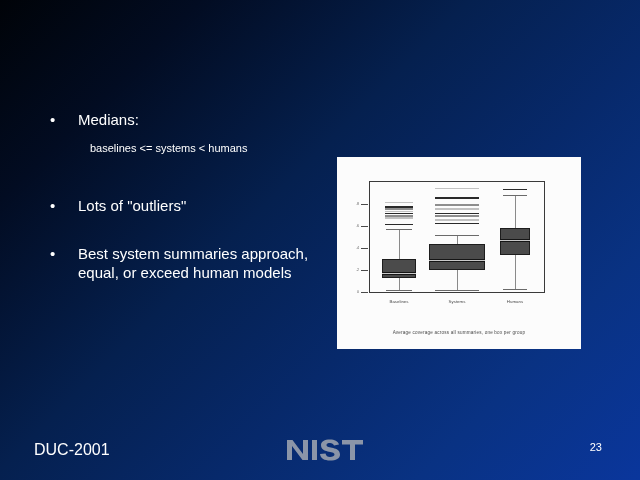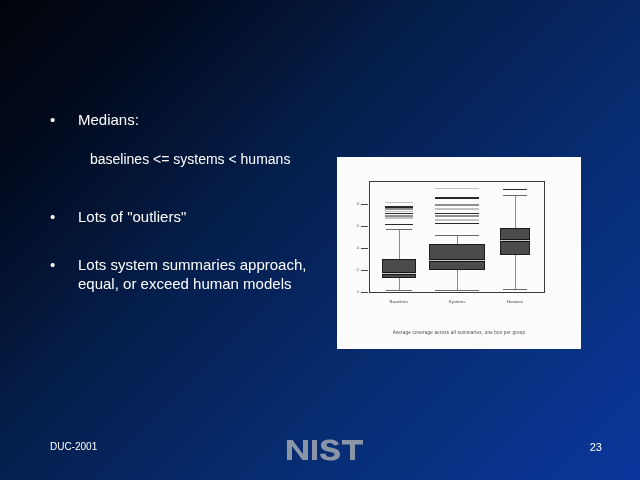--- a/index.html
+++ b/index.html
@@ -40,22 +40,22 @@
     width:300px;
     color:#ffffff;
   }
   .bullet-row { position:relative; padding-left:32px; }
   .bullet-dot {
     position:absolute; left:4px; top:0;
     font-size:15px; line-height:19px; color:#ffffff;
   }
   .bullet-text { font-size:15px; line-height:19px; color:#ffffff; }
   .sub-text {
-    font-size:14px; line-height:17px; color:#ffffff;
-    padding-left:44px; margin-top:22px;
+    font-size:11px; line-height:17px; color:#ffffff;
+    padding-left:44px; margin-top:11px;
   }
   .gap-a { height:39px; }
   .gap-b { height:29px; }
   
   #picture {
     position:absolute;
     left:337px; top:157px;
     width:244px; height:192px;
     background:#fcfcfc;
   }
@@ -107,22 +107,22 @@
   #caption {
     position:absolute;
     left:0; bottom:14px; width:244px;
     text-align:center;
     font-size:4.6px;
     color:#4a4a4a;
     letter-spacing:0.2px;
   }
   
   #footer-left {
-    position:absolute; left:50px; top:441px;
-    font-size:10px; color:#ffffff;
+    position:absolute; left:34px; top:441px;
+    font-size:16px; color:#ffffff;
   }
   #page-num {
     position:absolute; right:38px; top:441px;
     font-size:11px; color:#ffffff;
   }
   #nist-logo {
     position:absolute; left:286px; top:437px;
     width:78px; height:26px;
   }
 </style>
@@ -144,21 +144,21 @@
 
     <div class="bullet-row">
       <span class="bullet-dot">•</span>
       <span class="bullet-text">Lots of "outliers"</span>
     </div>
 
     <div class="gap-b"></div>
 
     <div class="bullet-row">
       <span class="bullet-dot">•</span>
-      <span class="bullet-text">Lots system summaries approach, equal, or exceed human models</span>
+      <span class="bullet-text">Best system summaries approach, equal, or exceed human models</span>
     </div>
 
   </div>
 
   <div id="picture">
     <div id="plot-area">
         <div class="ytick" style="top: 110px;"></div>
         <div class="ytick-lbl" style="top: 110px;">0</div>
         <div class="ytick" style="top: 88px;"></div>
         <div class="ytick-lbl" style="top: 88px;">.2</div>

